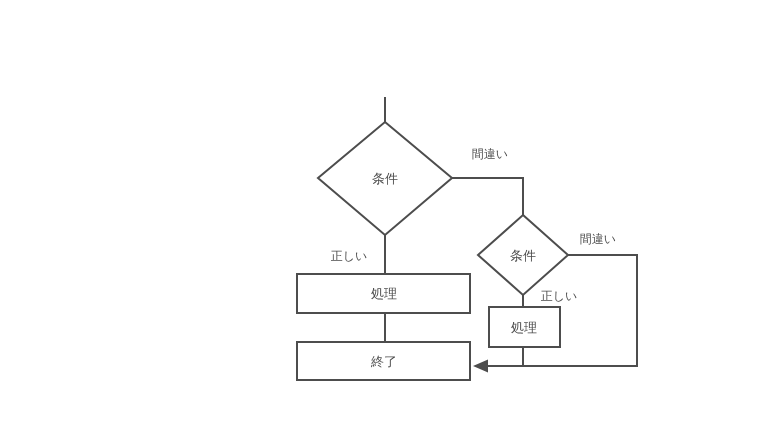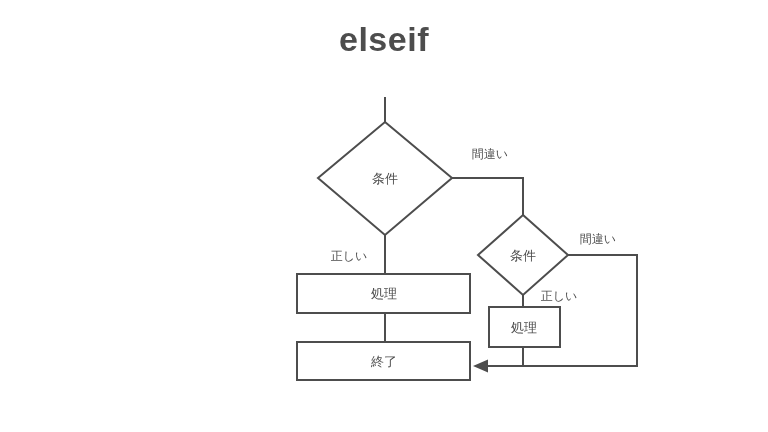--- a/index.html
+++ b/index.html
@@ -57,21 +57,20 @@
     font-size: 12px;
     font-family: "Liberation Sans", "DejaVu Sans", sans-serif;
     text-anchor: middle;
   }
 </style>
 </head>
 <body>
 
 <div class="canvas">
 
-  <h1 class="page-title">elseif</h1>
 
   <svg class="flow" width="768" height="432" viewBox="0 0 768 432">
 
     <path class="edge" d="M385,97 L385,122"></path>
 
     <path class="edge" d="M452,178 L523,178 L523,215"></path>
 
     <path class="edge" d="M385,235 L385,274"></path>
 
     <path class="edge" d="M385,313 L385,342"></path>

